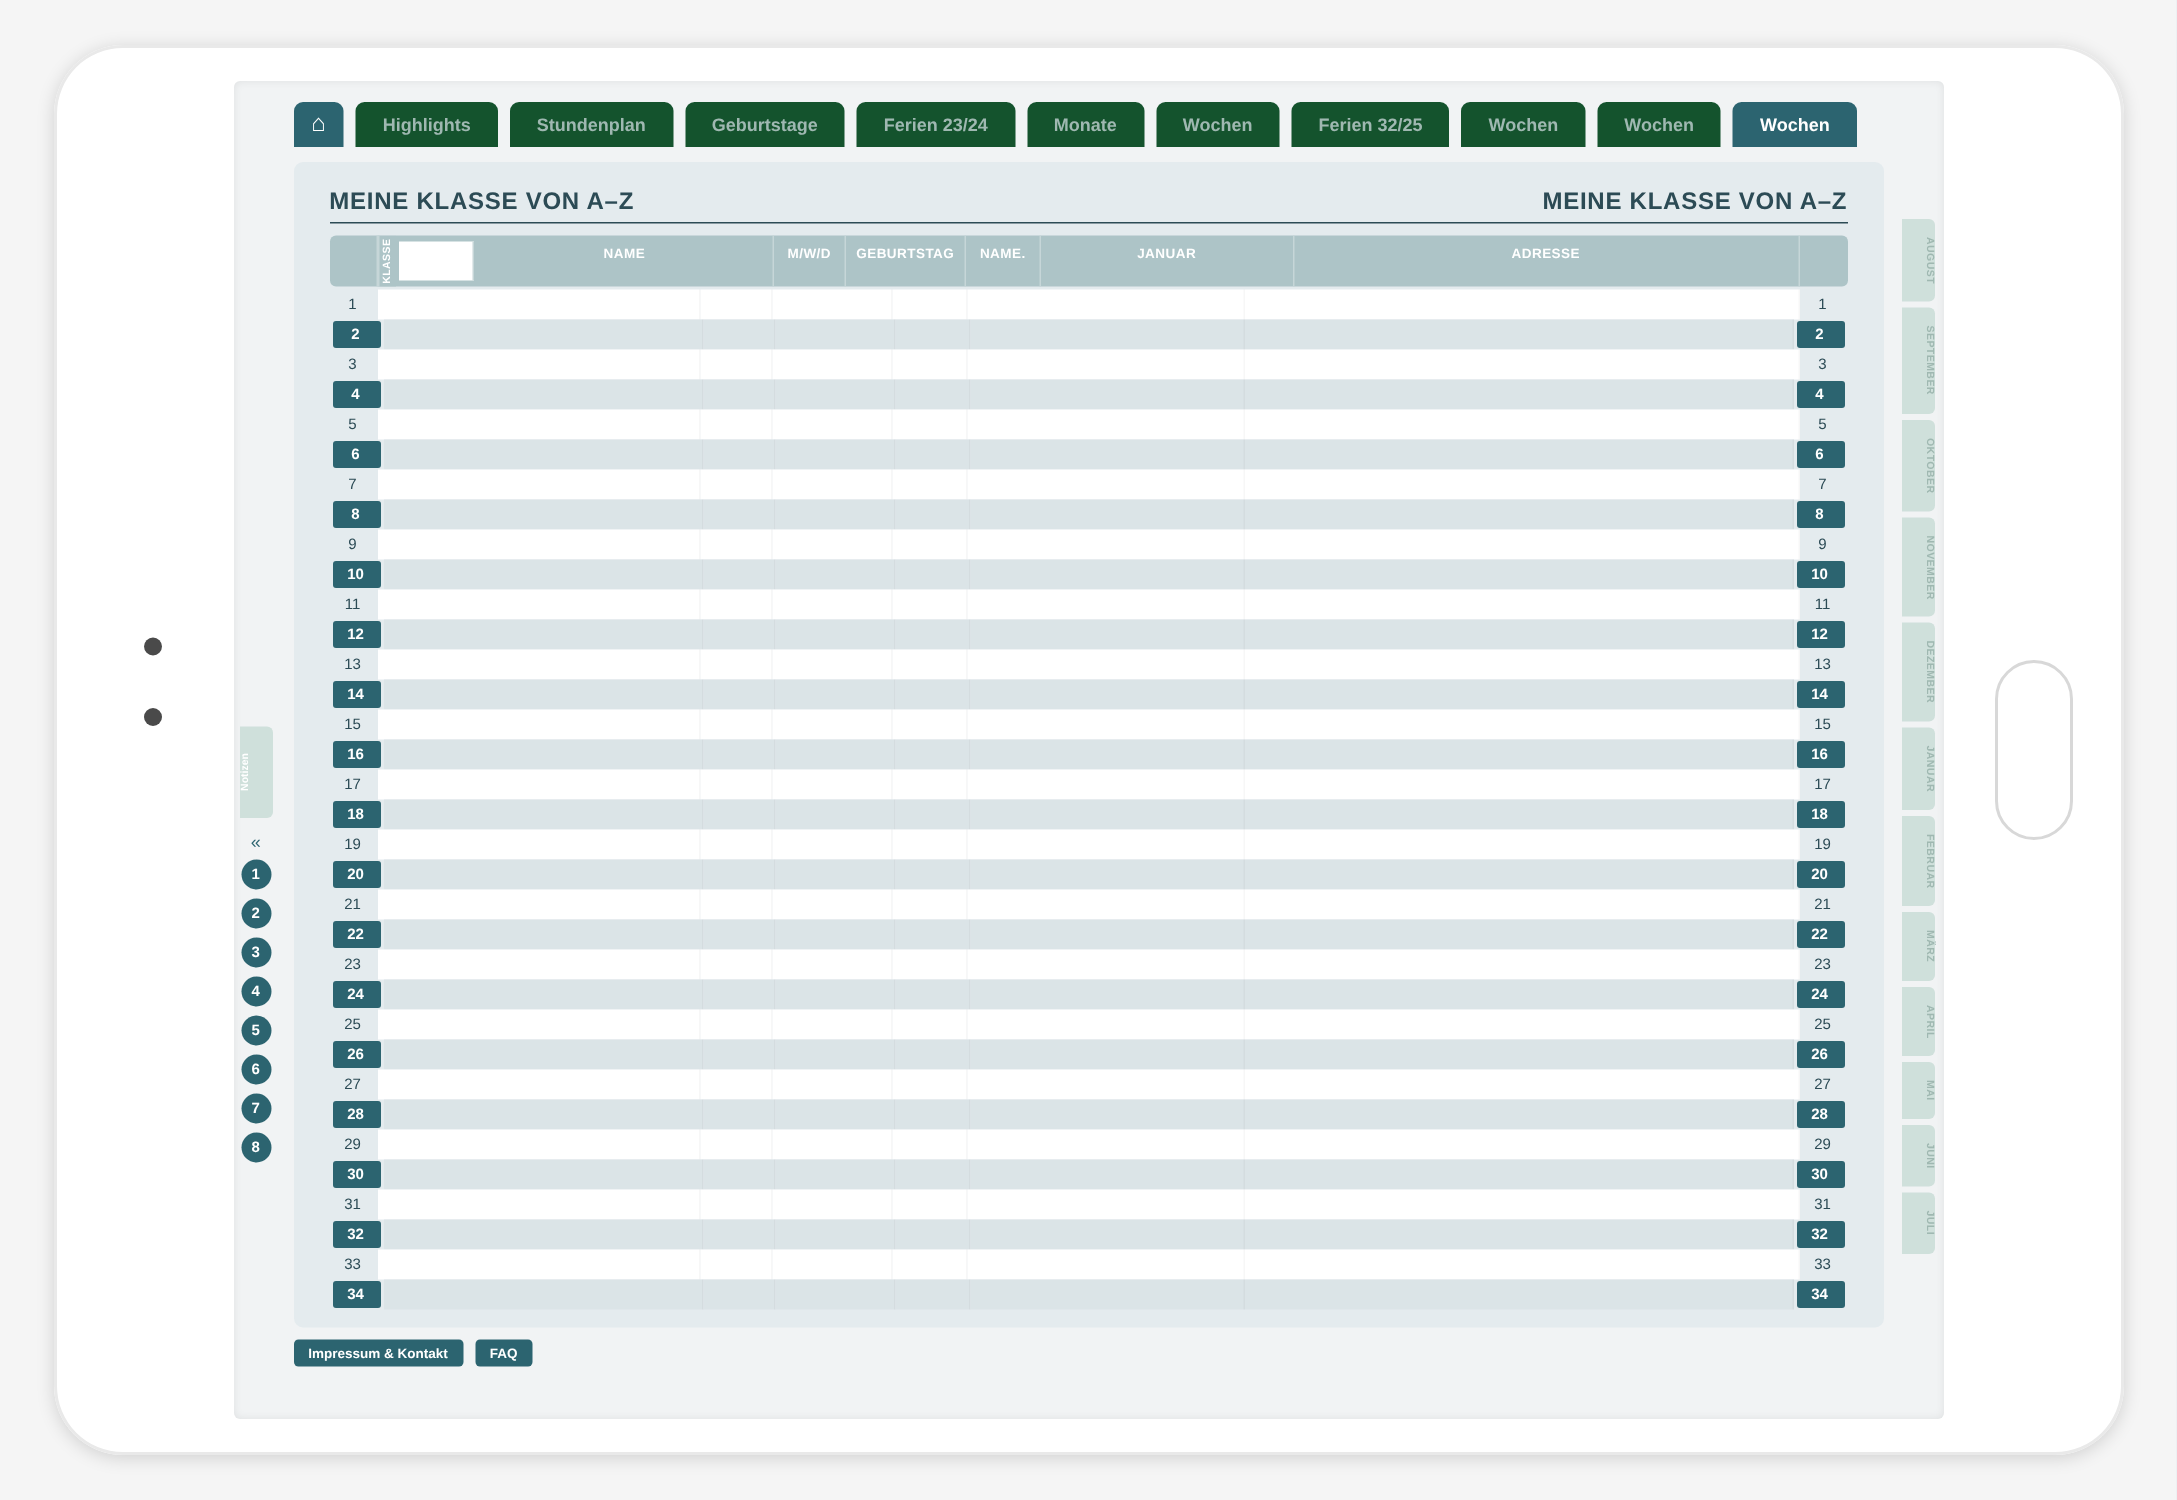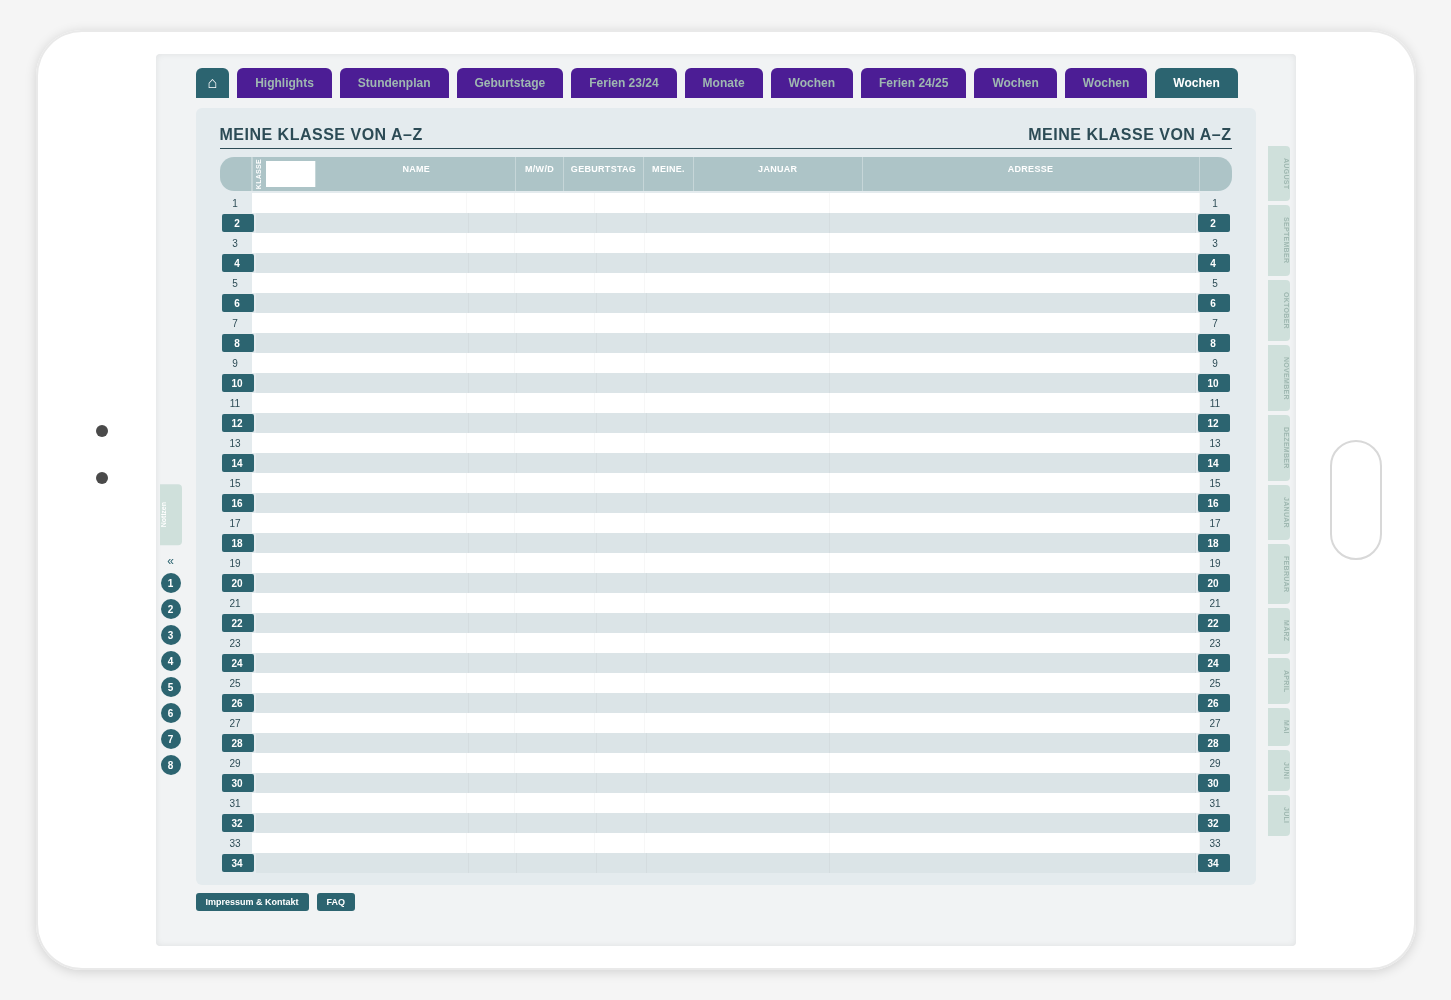--- a/index.html
+++ b/index.html
@@ -62,21 +62,21 @@
   
   .top-tabs {
     display: flex;
     gap: 8px;
     margin-bottom: 10px;
     align-items: stretch;
   }
   .tab {
     height: 30px;
     border-radius: 6px 6px 0 0;
-    background: #4c1d95;
+    background: #14532d;
     color: #9fb8b1;
     font-weight: 600;
     font-size: 12px;
     display: flex;
     align-items: center;
     justify-content: center;
     padding: 0 18px;
     cursor: pointer;
     white-space: nowrap;
   }
@@ -112,21 +112,21 @@
   }
 
   
   .thead {
     display: flex;
     background: #adc4c7;
     color: #fff;
     font-size: 9px;
     font-weight: 700;
     letter-spacing: 0.3px;
-    border-radius: 14px;
+    border-radius: 4px;
     overflow: hidden;
   }
   .thead > div {
     padding: 7px 6px;
     border-right: 1px solid #c6d6d8;
     text-align: center;
   }
   .thead > div:last-child { border-right: 0; }
   .col-num   { width: 32px; display:flex; align-items:center; justify-content:center;}
   .col-klasse{ width: 50px; background:#fff; margin:4px 2px; padding:0 !important;}
@@ -252,40 +252,40 @@
   <div class="screen">
 
     <div class="top-tabs" id="top-tabs">
         <div class="tab home">⌂</div>
         <div class="tab">Highlights</div>
         <div class="tab">Stundenplan</div>
         <div class="tab">Geburtstage</div>
         <div class="tab">Ferien 23/24</div>
         <div class="tab">Monate</div>
         <div class="tab">Wochen</div>
-        <div class="tab">Ferien 24/25</div>
+        <div class="tab">Ferien 32/25</div>
         <div class="tab">Wochen</div>
         <div class="tab">Wochen</div>
         <div class="tab active">Wochen</div>
       </div>
 
     <div class="panel">
       <div class="titles">
         <span>MEINE KLASSE VON A–Z</span>
         <span>MEINE KLASSE VON A–Z</span>
       </div>
 
       <div class="thead">
         <div class="col-num"></div>
         <div class="col-klasse-lbl">KLASSE</div>
         <div class="col-klasse"></div>
         <div class="col-name">NAME</div>
         <div class="col-mwd">M/W/D</div>
         <div class="col-geb">GEBURTSTAG</div>
-        <div class="col-konf">MEINE.</div>
+        <div class="col-konf">NAME.</div>
         <div class="col-tel">JANUAR</div>
         <div class="col-adr">ADRESSE</div>
         <div class="col-num-r"></div>
       </div>
 
       <div class="tbody" id="tbody">
           <div class="row">
             <div class="col-num">1</div>
             <div class="cell col-name"></div>
             <div class="cell col-mwd"></div>

